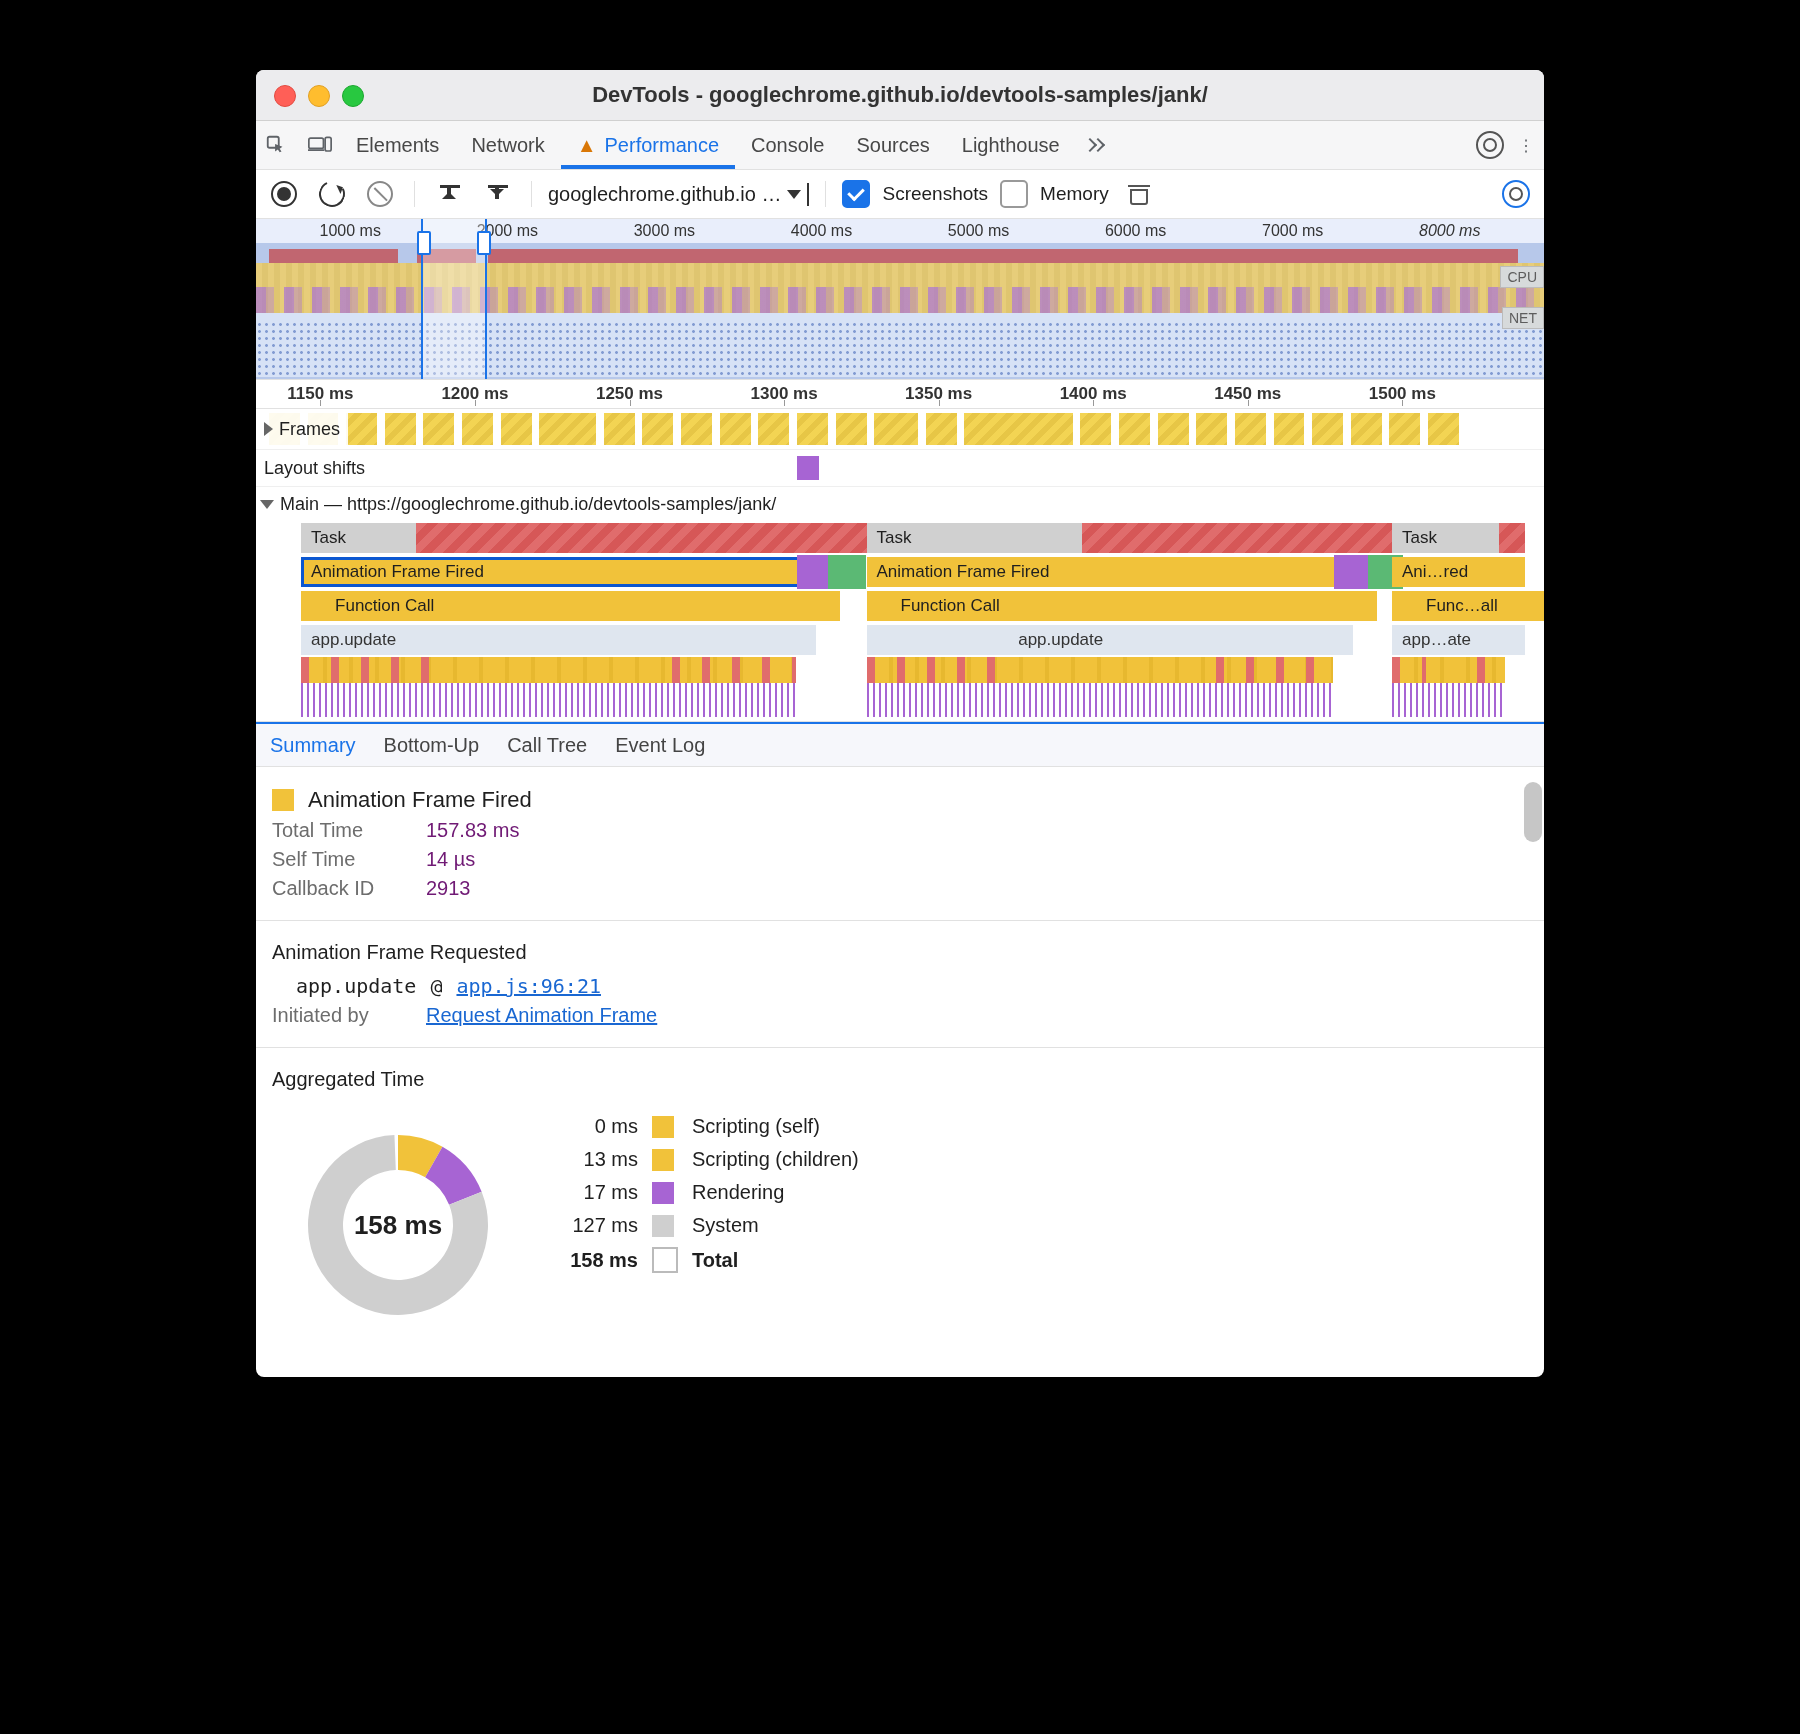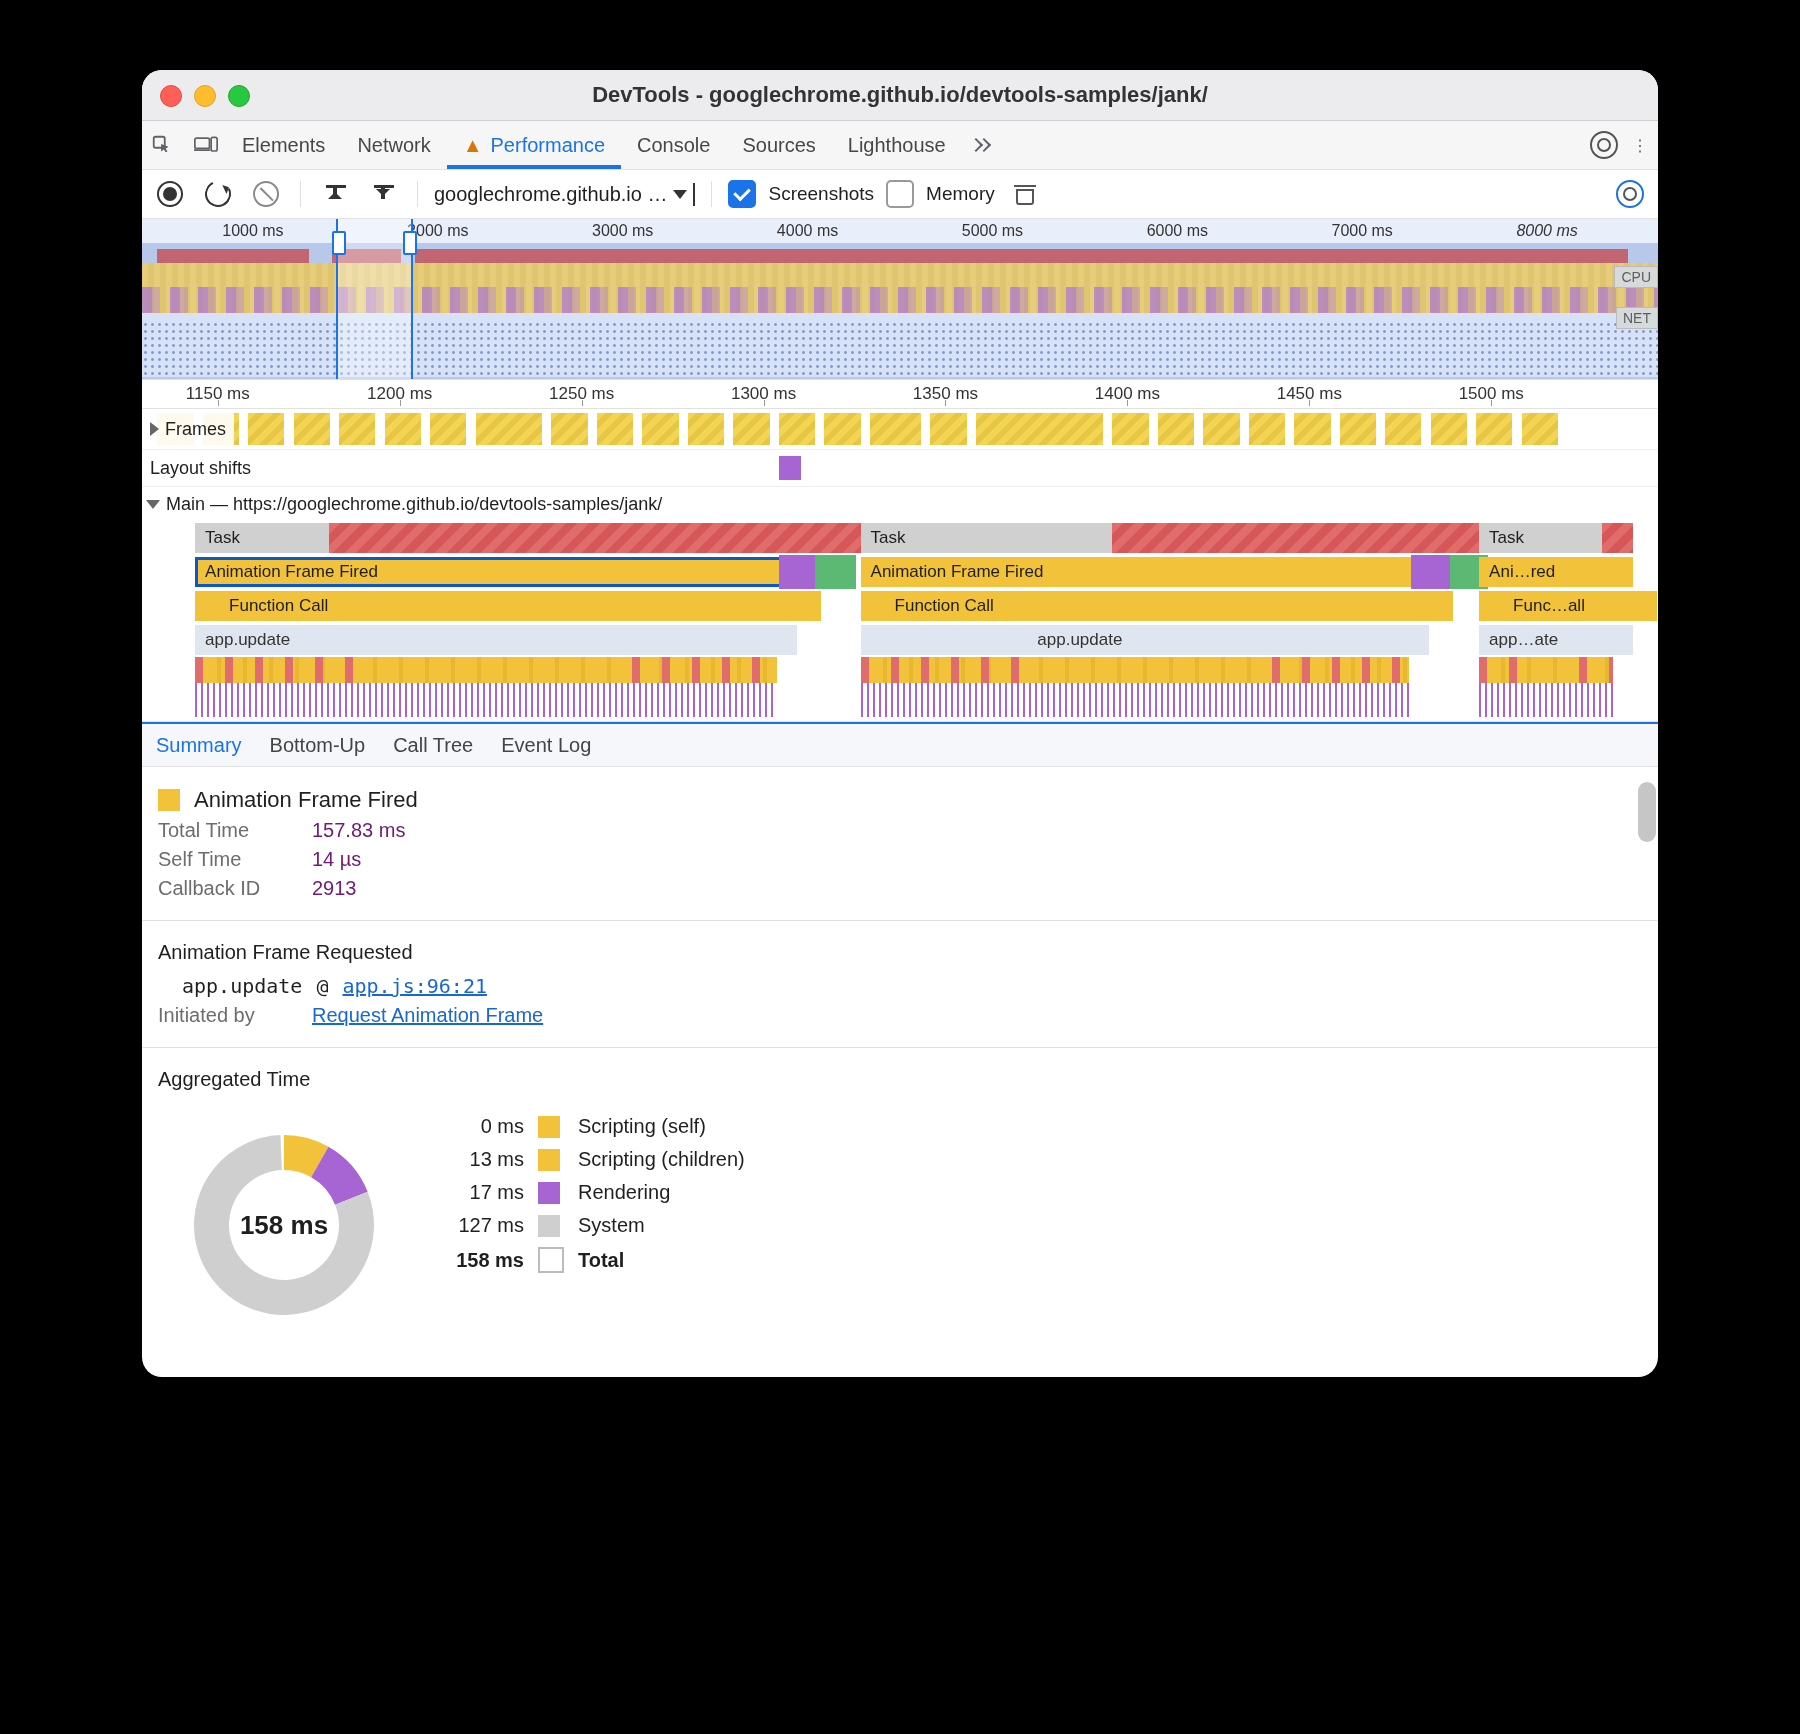--- a/index.html
+++ b/index.html
@@ -19,21 +19,21 @@
     --red-soft:#f28b82;
     --grey:#bdbdbd;
     --grey-soft:#e0e0e0;
     --ov-blue:#b7c8ea;
     --ov-blue2:#9db4e0;
     --divider:#e1e1e1;
   }
   html,body{margin:0;padding:0;background:#000;height:100%;font:16px -apple-system,BlinkMacSystemFont,Helvetica,Arial,sans-serif;color:var(--text);}
   body{display:flex;align-items:flex-start;justify-content:center;min-height:1540px;}
   .stage{width:1800px;height:1734px;display:flex;align-items:flex-start;justify-content:center;padding-top:70px;box-sizing:border-box;}
-  .window{width:1516px;background:var(--win);border-radius:20px;box-shadow:0 30px 70px rgba(0,0,0,.5);overflow:hidden;}
+  .window{width:1288px;background:var(--win);border-radius:8px;box-shadow:0 30px 70px rgba(0,0,0,.5);overflow:hidden;}
   
   .titlebar{height:50px;background:#ececee;display:flex;align-items:center;position:relative;border-bottom:1px solid #d0d0d0;}
   .traffic{position:absolute;left:18px;top:15px;display:flex;gap:12px;}
   .tl{width:20px;height:20px;border-radius:50%;}
   .tl.r{background:#ff5f57;border:1px solid #e24b41;}
   .tl.y{background:#ffbd2e;border:1px solid #e1a024;}
   .tl.g{background:#28c840;border:1px solid #1da730;}
   .title{margin:0 auto;font-size:22px;font-weight:700;color:#333;}
   
   .tabs{height:48px;background:#f6f6f7;display:flex;align-items:center;border-bottom:1px solid var(--divider);position:relative;}
@@ -79,21 +79,21 @@
   .dots{position:absolute;inset:8px 0 0 0;background:radial-gradient(circle at 50% 50%,#3f62b4 1.2px,transparent 1.6px) 0 0/7px 7px;opacity:.55;}
   .ov-badge{position:absolute;right:0;background:#d7dadb;color:#5d5d5d;font-size:14px;padding:2px 6px;border:1px solid #bbb;}
   .ov-badge.cpu{top:24px;margin-top:23px;}
   .ov-badge.net{top:88px;}
   .redband{position:absolute;height:14px;background:#c43c3c;opacity:.7;top:6px;}
   .sel-window{position:absolute;top:0;bottom:0;border-left:2px solid var(--blue);border-right:2px solid var(--blue);background:rgba(255,255,255,.35);pointer-events:none;}
   .sel-handle{position:absolute;top:12px;width:10px;height:20px;background:#fff;border:2px solid var(--blue);border-radius:2px;}
   
   .detail{position:relative;border-bottom:1px solid var(--divider);}
   .d-ruler{height:28px;background:#fff;border-bottom:1px solid var(--divider);position:relative;font-size:17px;}
-  .d-ruler span{position:absolute;transform:translateX(-50%);top:4px;color:#333;}
+  .d-ruler span{position:absolute;transform:translateX(-50%);top:4px;color:#333;font-weight:bold;}
   .tick{position:absolute;top:20px;width:1px;height:6px;background:#999;}
   .track{height:38px;display:flex;align-items:stretch;position:relative;font-size:18px;border-bottom:1px solid #efefef;}
   .track .label{position:relative;z-index:5;display:inline-flex;align-items:center;gap:6px;padding:0 8px;background:rgba(255,255,255,.9);height:100%;}
   .track-bg{position:absolute;inset:0;}
   .framecell{position:absolute;top:4px;bottom:4px;background:repeating-linear-gradient(135deg,#f3d453 0 6px,#e7c646 6px 12px);}
   .ls-bar{position:absolute;top:6px;bottom:6px;width:22px;background:var(--purple);}
   .main-head{height:34px;display:flex;align-items:center;gap:6px;font-size:18px;padding-left:4px;}
   .tri-right{width:0;height:0;border-top:7px solid transparent;border-bottom:7px solid transparent;border-left:9px solid #666;display:inline-block;}
   .tri-down-sm{width:0;height:0;border-left:7px solid transparent;border-right:7px solid transparent;border-top:9px solid #666;display:inline-block;}
   .lanes{position:relative;height:200px;background:#fff;}

